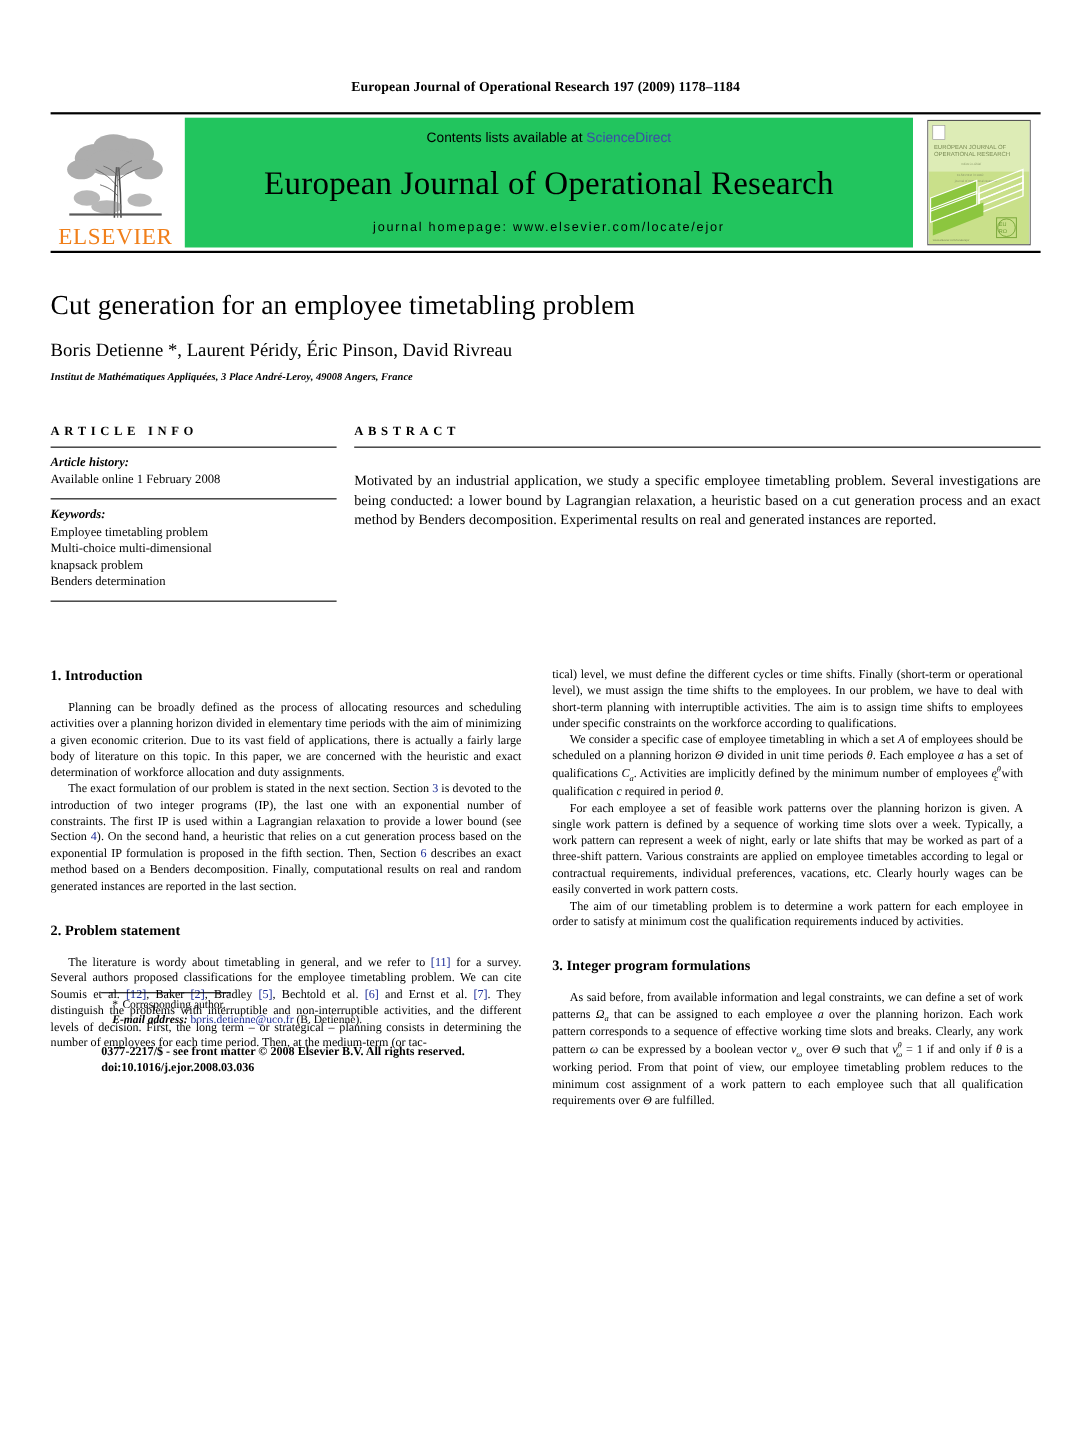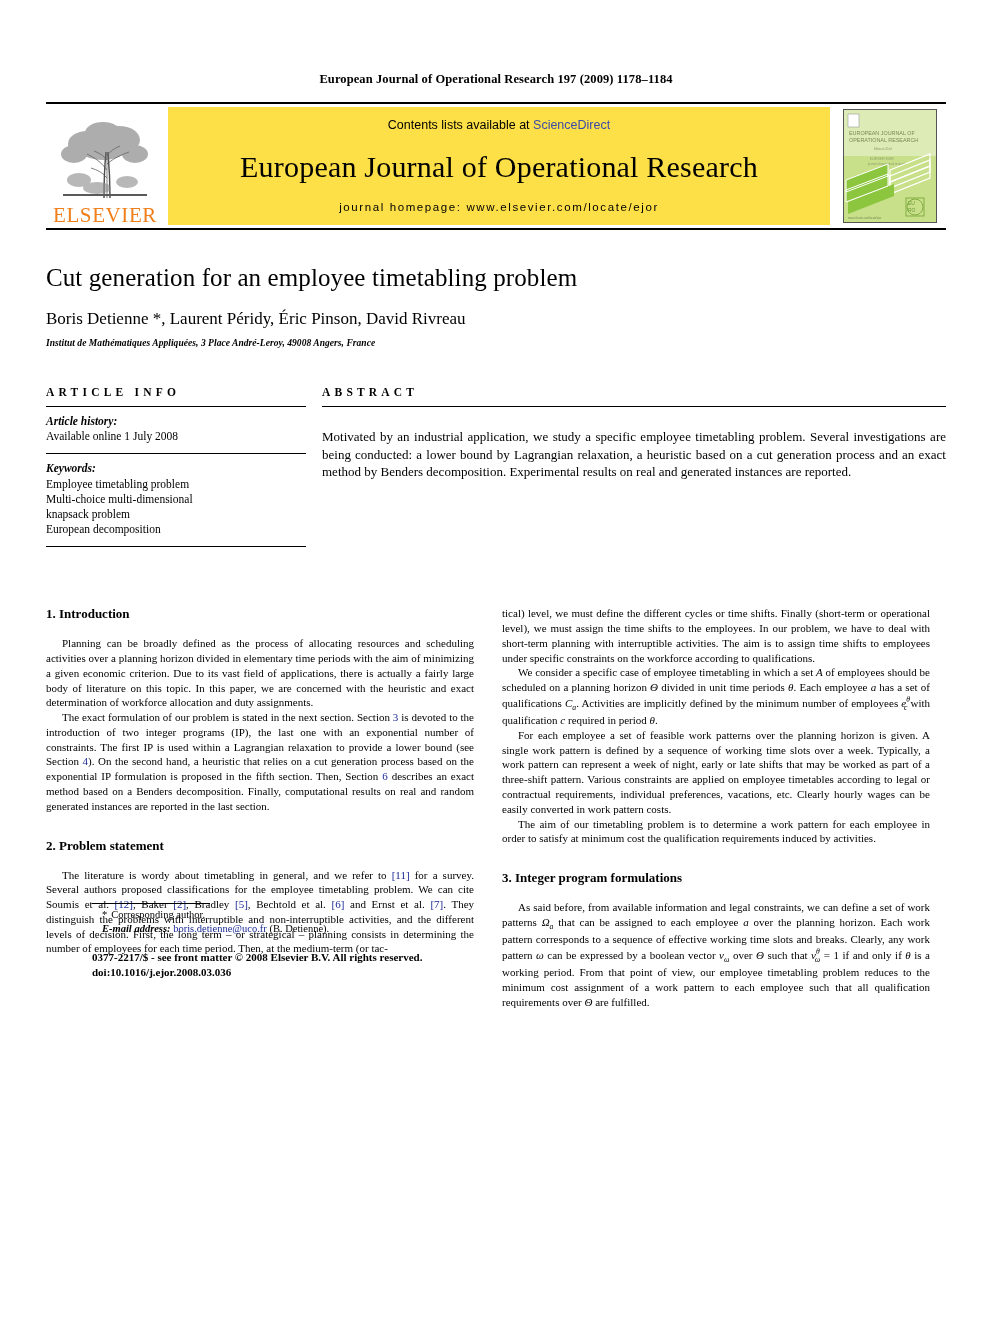--- a/index.html
+++ b/index.html
@@ -57,21 +57,21 @@
   .elsevier-word {
     font-family: "Liberation Serif", serif;
     font-size: 21px;
     letter-spacing: 0.6px;
     color: #F07F1A;
     line-height: 1;
     margin-top: 1px;
   }
   .centre-band {
     flex: 1 1 auto;
-    background: #fde047;
+    background: #22c55e;
     margin: 3px 4px 3px 4px;
     display: flex;
     flex-direction: column;
     align-items: center;
     justify-content: space-between;
     padding: 11px 0 12px 0;
     box-sizing: border-box;
   }
   .contents-line {
     font-family: "Liberation Sans", sans-serif;
@@ -310,29 +310,29 @@
     <div class="affiliation">Institut de Mathématiques Appliquées, 3 Place André-Leroy, 49008 Angers, France</div>
   </div>
 
   <div class="info-abstract">
 
     <div class="col-info">
       <div class="sechead">ARTICLE INFO</div>
       <div class="rule"></div>
       <div class="info-group info-body">
         <div class="info-label">Article history:</div>
-        <div>Available online 1 July 2008</div>
+        <div>Available online 1 February 2008</div>
       </div>
       <div class="rule"></div>
       <div class="info-group info-body">
         <div class="info-label">Keywords:</div>
         <div>Employee timetabling problem</div>
         <div>Multi-choice multi-dimensional</div>
         <div>knapsack problem</div>
-        <div>European decomposition</div>
+        <div>Benders determination</div>
       </div>
       <div class="rule"></div>
     </div>
 
     <div class="col-abs">
       <div class="sechead">ABSTRACT</div>
       <div class="rule-thin"></div>
       <p class="abs-body">Motivated by an industrial application, we study a specific employee timetabling problem. Several investigations are being conducted: a lower bound by Lagrangian relaxation, a heuristic based on a cut generation process and an exact method by Benders decomposition. Experimental results on real and generated instances are reported.</p>
     </div>
   </div>

